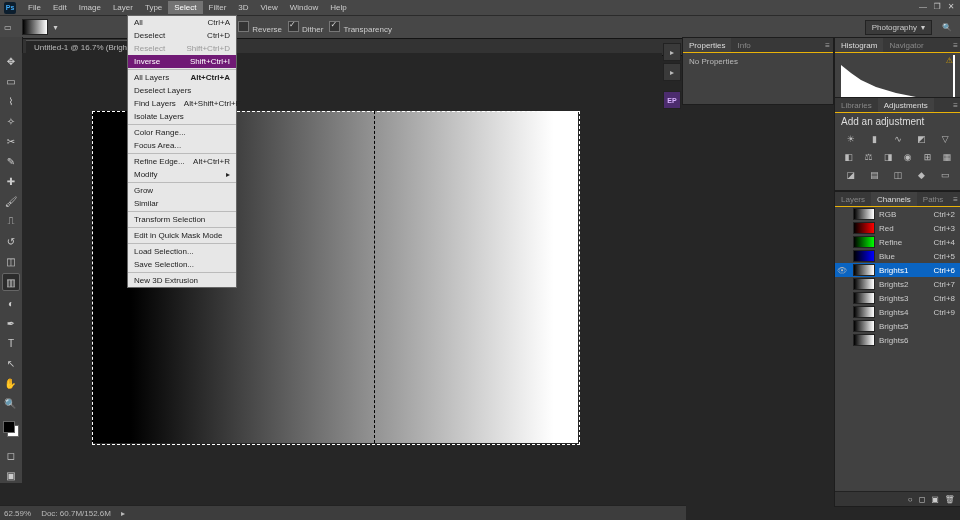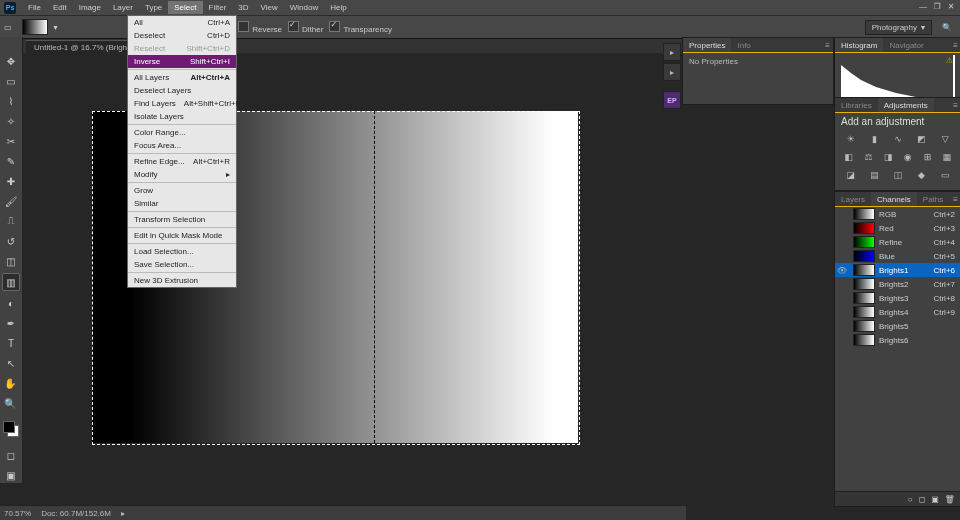--- a/index.html
+++ b/index.html
@@ -358,16 +358,16 @@
     <div style="position:absolute;bottom:0;left:0;right:0;height:14px;background:#353535;border-top:1px solid #222;display:flex;justify-content:flex-end;align-items:center;gap:6px;padding-right:6px">
       <span>○</span>
       <span>◻</span>
       <span>▣</span>
       <span>🗑</span>
     </div>
   </div>
 </div>
 
 <div class="statusbar">
-  <span>70.57%</span>
+  <span>62.59%</span>
   <span>Doc: 60.7M/152.6M</span>
   <span>▸</span>
 </div>
 
 </body></html>

